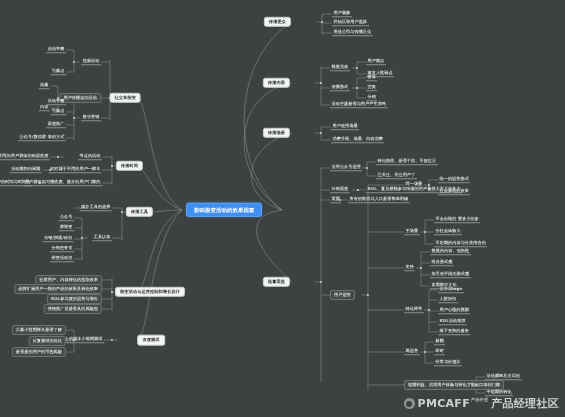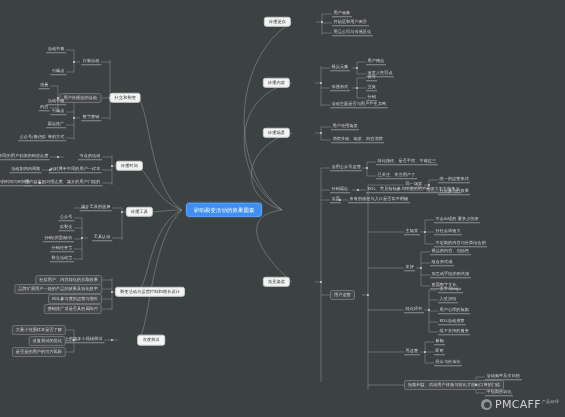--- a/index.html
+++ b/index.html
@@ -2,21 +2,21 @@
 <html><head>
 <meta charset="utf-8">
 <style>
   html,body{margin:0;padding:0;}
   body{
     width:565px;height:417px;
     background:#3c4241;
     font-family:"DejaVu Sans","Liberation Sans",sans-serif;
     overflow:hidden;position:relative;
   }
-  #stage{position:absolute;inset:0;}
+  #stage{position:absolute;inset:0;font-weight:bold;}
   svg.links{position:absolute;left:0;top:0;width:565px;height:417px;pointer-events:none;}
   .node{
     position:absolute;
     color:#d8dbda;
     font-size:4.1px;
     line-height:1.15;
     white-space:nowrap;
     letter-spacing:.1px;
     transform:translateY(-50%);
   }
@@ -391,15 +391,16 @@
   <div class="node underline" style="left:104px;top:340px;transform:translate(-100%,-50%);">活动上线上的版本小规模测试</div>
   <div class="dot" style="left:74px;top:340px;"></div>
   <div class="node boxed" style="left:66px;top:330px;transform:translate(-100%,-50%);">大量小范围样本是否了解</div>
   <div class="node boxed" style="left:66px;top:341px;transform:translate(-100%,-50%);">反复测试的优化</div>
   <div class="node boxed" style="left:66px;top:352px;transform:translate(-100%,-50%);">是否是的用户的可控风险</div>
 
   <div id="watermark">
     <span class="wm-mark"></span>
     <span>PMCAFF</span>
     <span class="wm-sup">产品经理</span>
+    <span>产品经理社区</span>
   </div>
 
 </div>
 
 </body></html>

